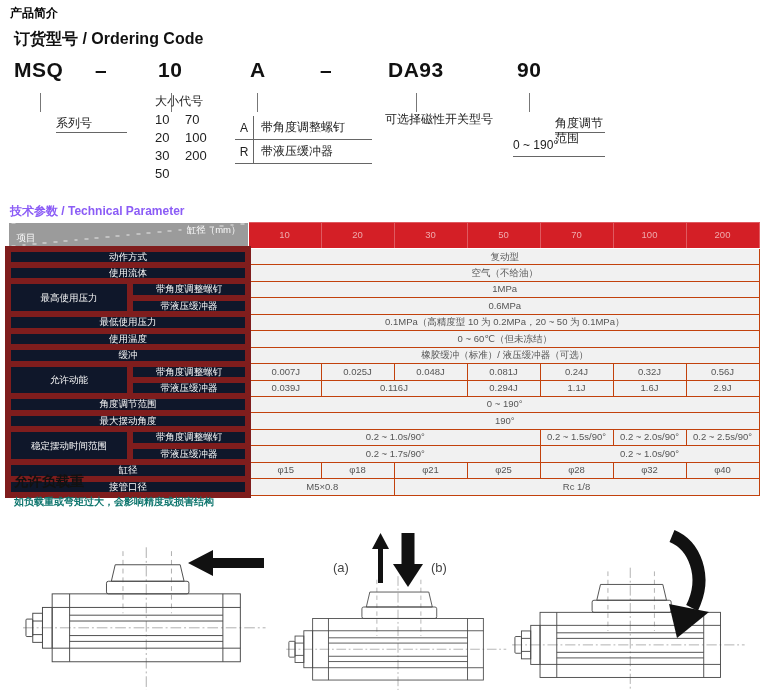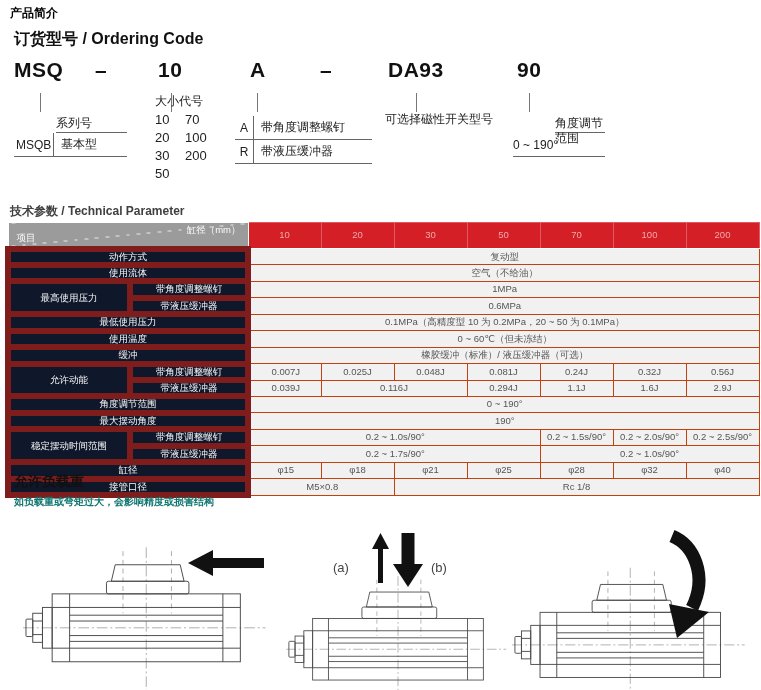--- a/index.html
+++ b/index.html
@@ -6,21 +6,21 @@
   html,body { background:#fff; }
   body {
     width:761px; height:690px; position:relative; overflow:hidden;
     font-family:"Liberation Sans","DejaVu Sans",sans-serif; color:#222;
   }
   .abs { position:absolute; }
 
   
   .t-intro  { left:10px; top:5px;  font-size:12px; font-weight:bold; color:#000; }
   .t-order  { left:14px; top:29px; font-size:16px; font-weight:bold; color:#111; }
-  .t-tech   { left:10px; top:203px; font-size:12px; font-weight:bold; color:#404040; }
+  .t-tech   { left:10px; top:203px; font-size:12px; font-weight:bold; color:#8b5cf6; }
   .t-load   { left:14px; top:473px; font-size:14px; font-weight:bold; color:#111; }
   .t-load2  { left:14px; top:495px; font-size:10px; font-weight:bold; color:#0f766e; }
 
   
   .code { position:absolute; top:58px; font-size:21px; font-weight:bold; color:#111; letter-spacing:.5px; }
   .tick { position:absolute; top:93px; width:1px; height:19px; background:#777; }
 
   
   .grp { position:absolute; font-size:12px; color:#222; }
   .glabel { height:17px; line-height:15px; }
@@ -68,24 +68,20 @@
 <span class="code" style="left:517px">90</span>
 
 <div class="tick" style="left:40px"></div>
 <div class="tick" style="left:171px"></div>
 <div class="tick" style="left:257px"></div>
 <div class="tick" style="left:416px"></div>
 <div class="tick" style="left:529px"></div>
 
 <div class="grp og-series" style="left:14px; top:116px; width:113px">
   <div class="glabel ul">系列号</div>
-  <div class="trow">
-    <span class="c1">MSQB</span>
-    <span class="c2">基本型</span>
-  </div>
 </div>
 
 <div class="grp" style="left:155px; top:94px">
   <div class="glabel">大小代号</div>
   <div class="pair">
     <span>10</span>
     <span>70</span>
   </div>
   <div class="pair">
     <span>20</span>

